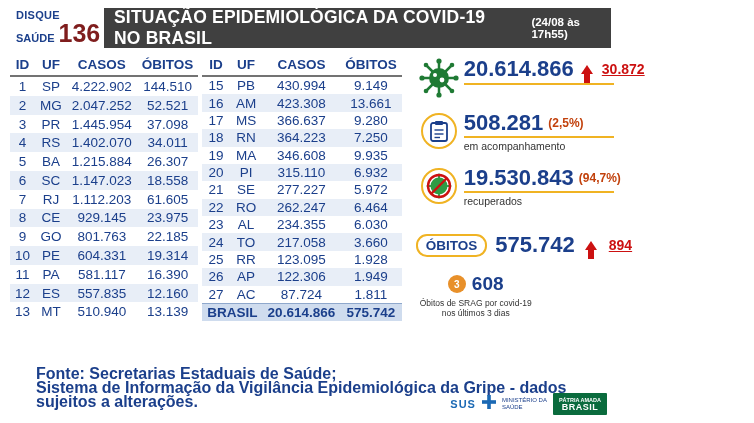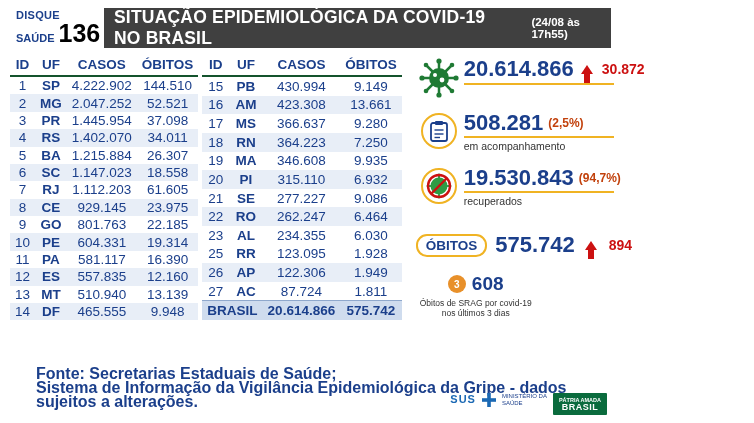--- a/index.html
+++ b/index.html
@@ -48,21 +48,21 @@
   }
   .logo-saude {
     font-size: 11px;
     font-weight: bold;
     color: #1b3f8b;
     line-height: 12px;
   }
   .logo-136 {
     font-size: 25px;
     font-weight: bold;
-    color: #000000;
+    color: #7f1d1d;
     line-height: 25px;
     margin-left: 4px;
   }
   .title-bar {
     flex: 1;
     background: #404040;
     color: #ffffff;
     display: flex;
     align-items: center;
     justify-content: center;
@@ -94,31 +94,31 @@
     border-collapse: collapse;
     font-size: 13.5px;
     color: #1b3f8b;
   }
   table.data th {
     color: #1b3f8b;
     font-weight: bold;
     font-size: 13.5px;
     padding: 1px 5px 3px 5px;
     text-align: center;
-    border-bottom: 2px solid #14532d;
+    border-bottom: 2px solid #737373;
   }
   table.data td {
     padding: 1.2px 5px;
     text-align: center;
     white-space: nowrap;
   }
   table.data tr.odd td { background: #ffffff; }
   table.data tr.even td { background: #e8eef7; }
   .col-id { width: 26px; text-align: center; }
-  .col-uf { width: 34px; font-weight: bold; }
+  .col-uf { width: 34px; }
   .col-casos { width: 80px; text-align: right; }
   .col-obitos { width: 70px; text-align: right; }
   tr.total td {
     background: #cfdcee;
     font-weight: bold;
     border-top: 1px solid #8fa8cc;
   }
   
   .stats {
     flex: 1;
@@ -162,20 +162,21 @@
   .stat-number {
     font-size: 22px;
     font-weight: bold;
     color: #1b3f8b;
     line-height: 24px;
   }
   .stat-delta {
     font-size: 14px;
     font-weight: bold;
     color: #cc1111;
+    text-decoration: underline;
   }
   .stat-pct {
     font-size: 12px;
     font-weight: bold;
     color: #c2410c;
   }
   .arrow-up {
     width: 0; height: 0;
     border-left: 6px solid transparent;
     border-right: 6px solid transparent;
@@ -265,20 +266,21 @@
     font-size: 16px;
     font-weight: bold;
     color: #1b3f8b;
     line-height: 14px;
   }
   .gov-logos {
     position: absolute;
     right: 14px;
     bottom: 8px;
     display: flex;
+    align-items: center;
     gap: 6px;
   }
   .sus-logo {
     display: flex;
     flex-direction: column;
     align-items: center;
   }
   .sus-text {
     font-size: 11px;
     font-weight: bold;
@@ -408,26 +410,20 @@
               <td class="col-uf">ES</td>
               <td class="col-casos">557.835</td>
               <td class="col-obitos">12.160</td>
             </tr>
           <tr class="odd">
               <td class="col-id">13</td>
               <td class="col-uf">MT</td>
               <td class="col-casos">510.940</td>
               <td class="col-obitos">13.139</td>
             </tr>
-          <tr class="even">
-              <td class="col-id">14</td>
-              <td class="col-uf">DF</td>
-              <td class="col-casos">465.555</td>
-              <td class="col-obitos">9.948</td>
-            </tr>
         </tbody>
       </table>
 
       <table class="data">
         <thead>
           <tr>
             <th class="col-id">ID</th>
             <th class="col-uf">UF</th>
             <th class="col-casos">CASOS</th>
             <th class="col-obitos">ÓBITOS</th>
@@ -467,33 +463,39 @@
           <tr class="even">
               <td class="col-id">20</td>
               <td class="col-uf">PI</td>
               <td class="col-casos">315.110</td>
               <td class="col-obitos">6.932</td>
             </tr>
           <tr class="odd">
               <td class="col-id">21</td>
               <td class="col-uf">SE</td>
               <td class="col-casos">277.227</td>
-              <td class="col-obitos">9.086</td>
+              <td class="col-obitos">5.972</td>
             </tr>
           <tr class="even">
               <td class="col-id">22</td>
               <td class="col-uf">RO</td>
               <td class="col-casos">262.247</td>
               <td class="col-obitos">6.464</td>
             </tr>
           <tr class="odd">
               <td class="col-id">23</td>
               <td class="col-uf">AL</td>
               <td class="col-casos">234.355</td>
               <td class="col-obitos">6.030</td>
+            </tr>
+          <tr class="even">
+              <td class="col-id">24</td>
+              <td class="col-uf">TO</td>
+              <td class="col-casos">217.058</td>
+              <td class="col-obitos">3.660</td>
             </tr>
           <tr class="odd">
               <td class="col-id">25</td>
               <td class="col-uf">RR</td>
               <td class="col-casos">123.095</td>
               <td class="col-obitos">1.928</td>
             </tr>
           <tr class="even">
               <td class="col-id">26</td>
               <td class="col-uf">AP</td>

